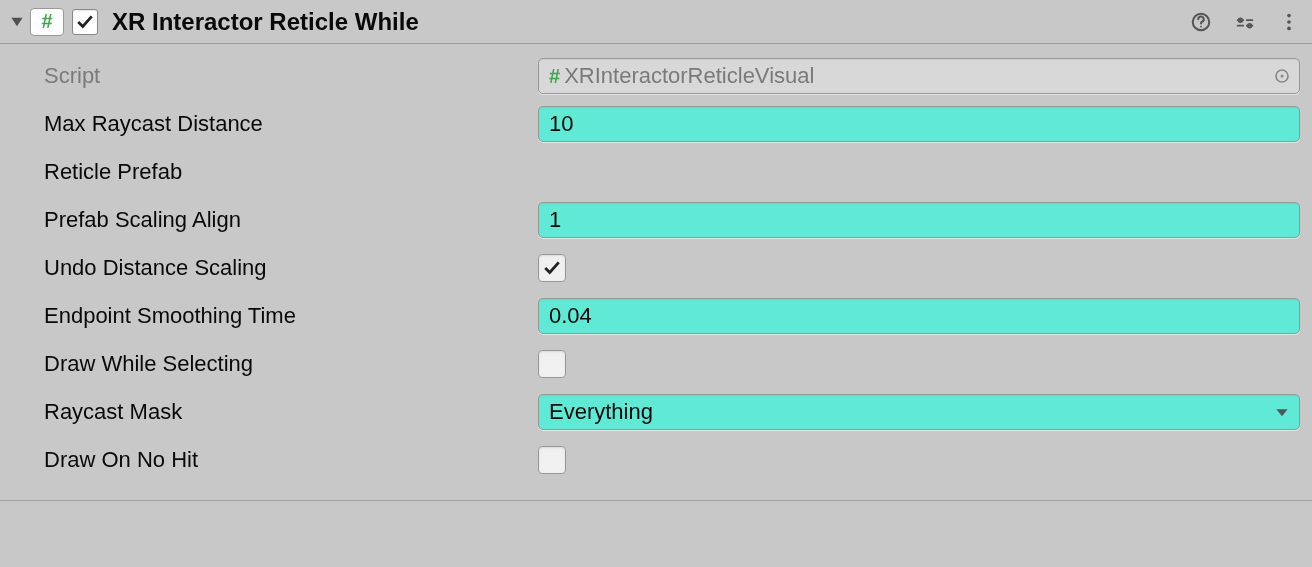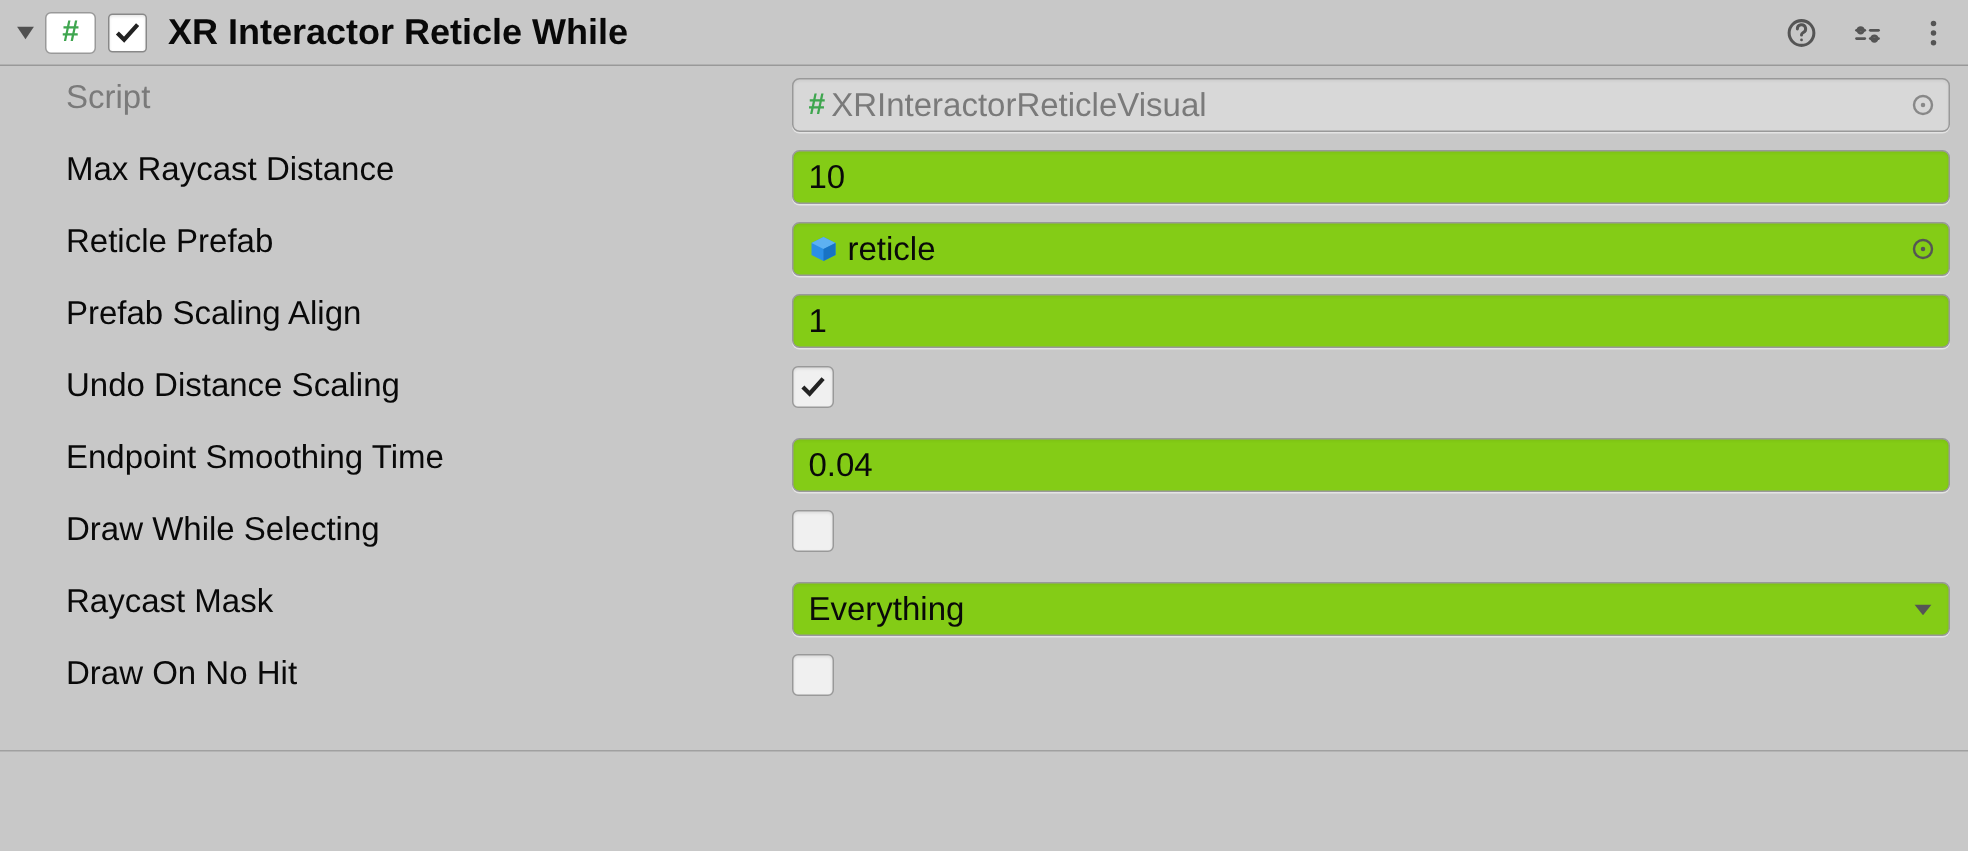--- a/index.html
+++ b/index.html
@@ -63,36 +63,36 @@
     color: #555;
     cursor: pointer;
   }
   .header-icon svg { width: 22px; height: 22px; }
 
   .body {
     padding: 8px 12px 16px 44px;
   }
   .row {
     display: flex;
-    align-items: flex-start;
+    align-items: center;
     height: 48px;
-    gap: 6px;
+    gap: 16px;
   }
   .label {
     width: 478px;
     flex-shrink: 0;
     font-size: 22px;
   }
   .label.disabled { color: #7a7a7a; }
   .value { flex: 1; display: flex; align-items: center; }
 
   .text-field, .object-field, .dropdown {
     flex: 1;
     height: 36px;
-    background: #84cc16;
+    background: #5eead4;
     border: 1px solid #999;
     border-radius: 5px;
     box-shadow: 0 1px 0 rgba(255,255,255,.5), inset 0 1px 2px rgba(0,0,0,.06);
     padding: 0 10px;
     font-size: 22px;
     display: flex;
     align-items: center;
     color: #090909;
     cursor: text;
     position: relative;
@@ -205,38 +205,20 @@
       <div class="label">Max Raycast Distance</div>
       <div class="value">
         <div class="text-field">
           <span>10</span>
         </div>
       </div>
     </div>
 
     <div class="row">
       <div class="label">Reticle Prefab</div>
-      <div class="value">
-        <div class="object-field">
-          <span class="object-prefab-icon">
-            <svg viewBox="0 0 20 20">
-                <path d="M10 2 L18 6 L18 14 L10 18 L2 14 L2 6 Z" fill="#2b8fe6"></path>
-                <path d="M10 2 L18 6 L10 10 L2 6 Z" fill="#5db1f2"></path>
-                <path d="M10 10 L18 6 L18 14 L10 18 Z" fill="#1873c4"></path>
-              </svg>
-          </span>
-          <span>reticle</span>
-          <span class="object-picker">
-            <svg viewBox="0 0 20 20" fill="none" stroke="#555" stroke-width="1.6">
-                <circle cx="10" cy="10" r="6"></circle>
-                <circle cx="10" cy="10" r="1.5" fill="#555" stroke="none"></circle>
-              </svg>
-          </span>
-        </div>
-      </div>
     </div>
 
     <div class="row">
       <div class="label">Prefab Scaling Align</div>
       <div class="value">
         <div class="text-field">
           <span>1</span>
         </div>
       </div>
     </div>

